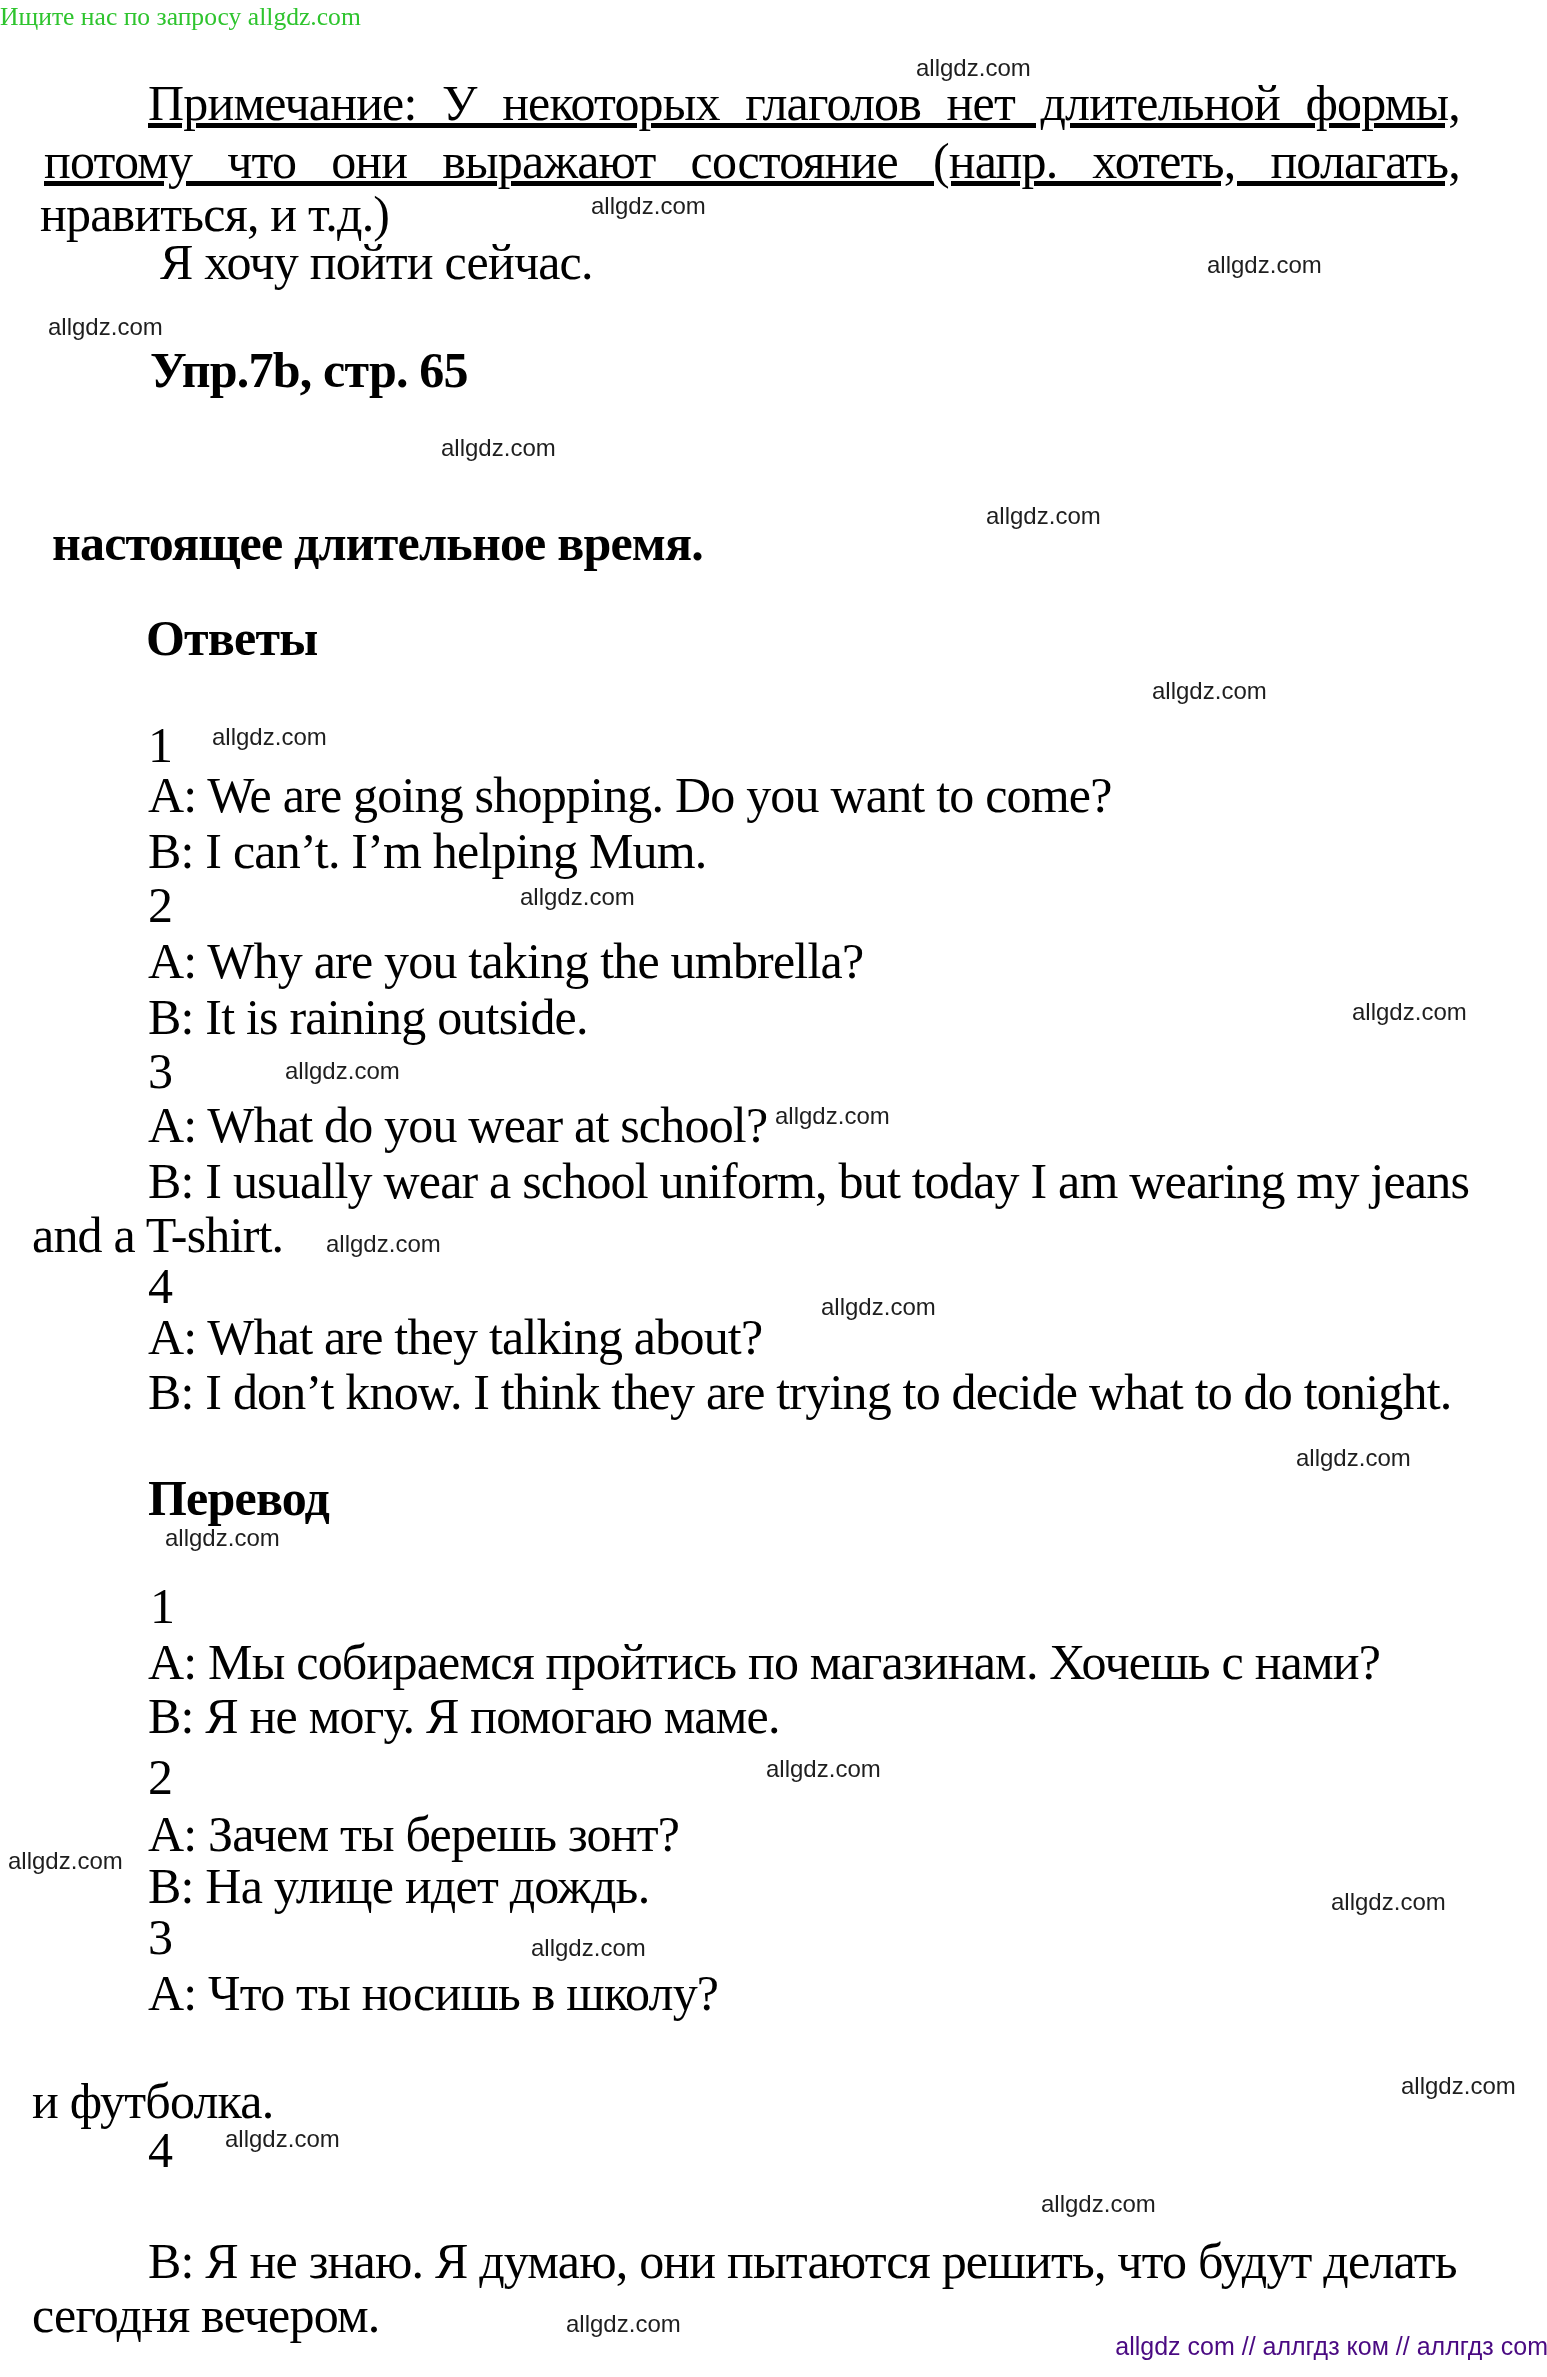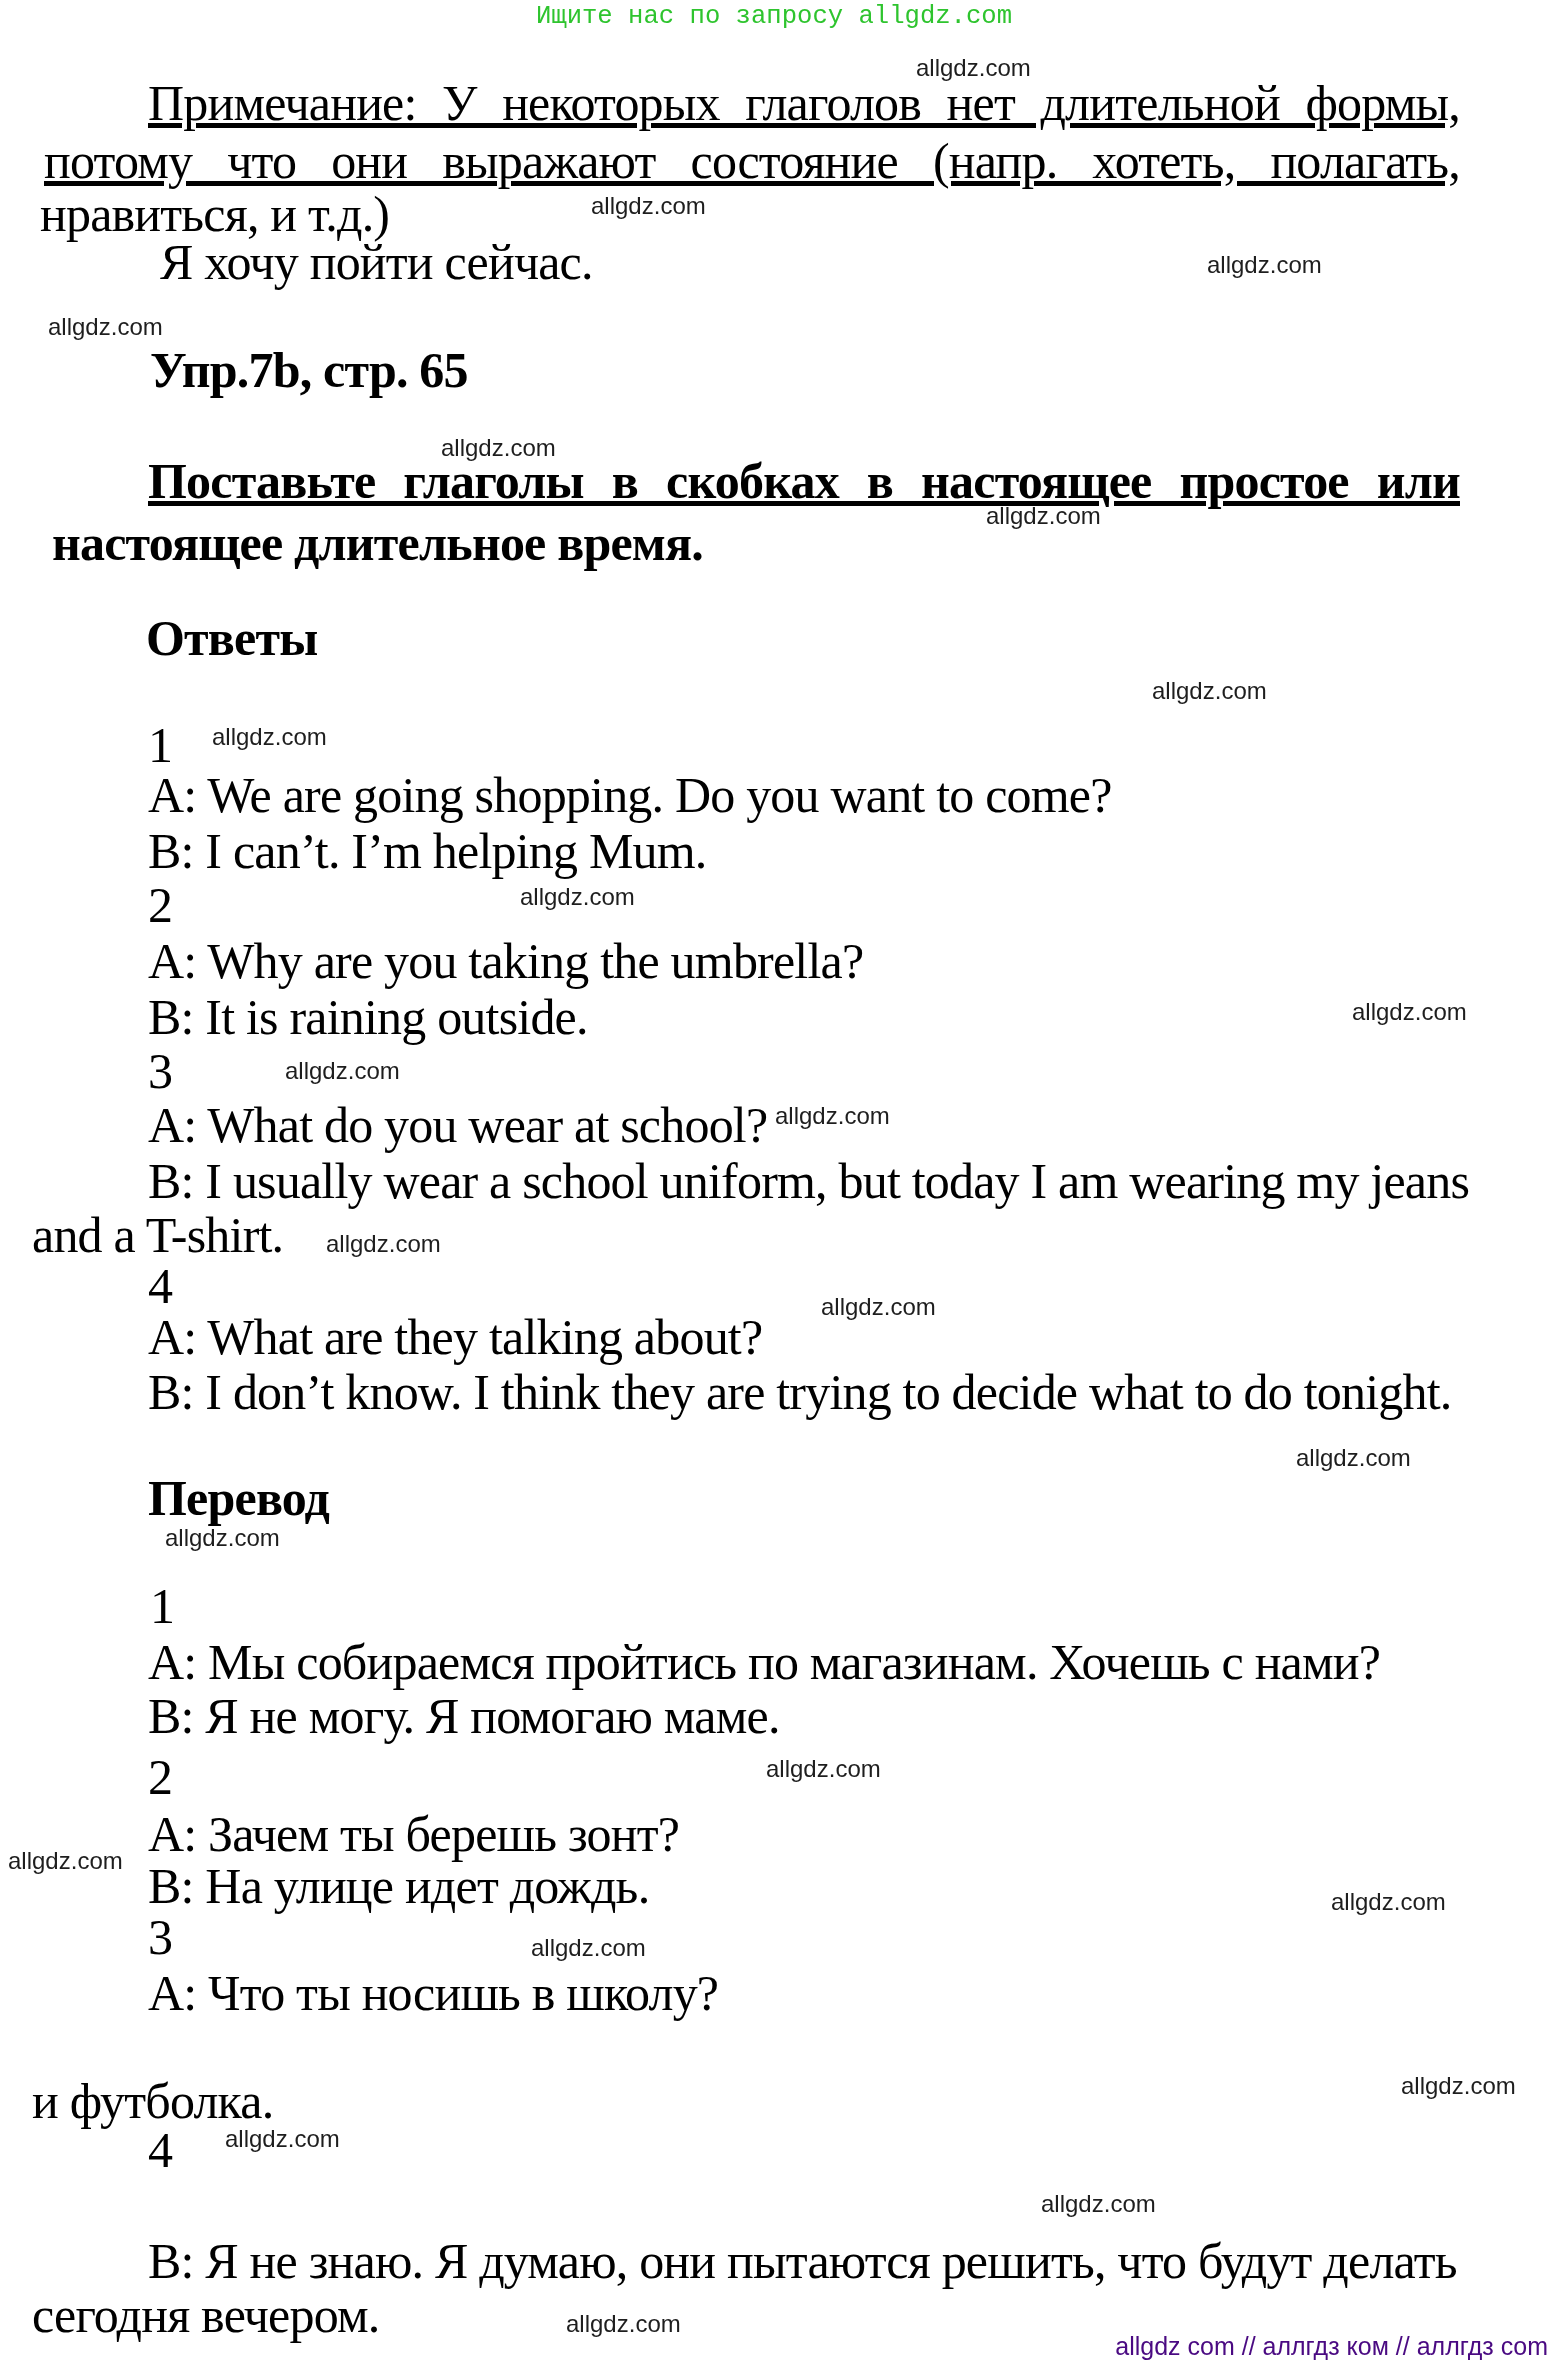--- a/index.html
+++ b/index.html
@@ -16,22 +16,22 @@
     white-space:normal; text-align:justify; text-align-last:justify;
     word-spacing:1.6px;
     text-decoration:underline;
   }
   .bold { font-weight:bold; }
   .wm {
     position:absolute; font-family:"Liberation Sans", sans-serif;
     font-size:24px; letter-spacing:0; color:var(--watermark-gray,#1e1e1e);
   }
   .promo {
-    position:absolute; top:1.6px; left:0; width:100%; text-align:center;
-    font-family:Liberation Mono, monospace; font-size:25.6px;
+    position:absolute; top:1.6px; left:0; width:100%; text-align:left;
+    font-family:Liberation Serif, serif; font-size:25.6px;
     color:var(--header-green,#2ec42e);
   }
   .footer {
     position:absolute; top:2332px; left:0; width:100%; text-align:right;
     font-family:"Liberation Sans", sans-serif; font-size:25px;
     color:var(--footer-purple,#4a0a82);
   }
 </style>
 </head>
 <body>
@@ -64,21 +64,20 @@
   <span class="wm" style="left:225px;top:2125px">allgdz.com</span>
   <span class="wm" style="left:1041px;top:2190px">allgdz.com</span>
   <span class="wm" style="left:566px;top:2310px">allgdz.com</span>
 
   <div class="line justify" style="left:148px;top:75px;width:1312px">Примечание: У некоторых глаголов нет длительной формы,</div>
   <div class="line justify" style="left:44px;top:133px;width:1416px">потому что они выражают состояние (напр. хотеть, полагать,</div>
   <div class="line" style="left:40px;top:186px">нравиться, и т.д.)</div>
   <div class="line" style="left:160px;top:234px">Я хочу пойти сейчас.</div>
 
   <div class="line bold" style="left:150px;top:342px">Упр.7b, стр. 65</div>
-  <div class="line bold justify" style="left:148px;top:453px;width:1312px">Поставьте глаголы в скобках в настоящее простое или</div>
   <div class="line bold" style="left:52px;top:515px">настоящее длительное время.</div>
 
   <div class="line bold" style="left:146px;top:610px">Ответы</div>
 
   <div class="line" style="left:148px;top:717px">1</div>
   <div class="line" style="left:148px;top:767px">A: We are going shopping. Do you want to come?</div>
   <div class="line" style="left:148px;top:823px">B: I can’t. I’m helping Mum.</div>
 
   <div class="line" style="left:148px;top:877px">2</div>
   <div class="line" style="left:148px;top:933px">A: Why are you taking the umbrella?</div>

